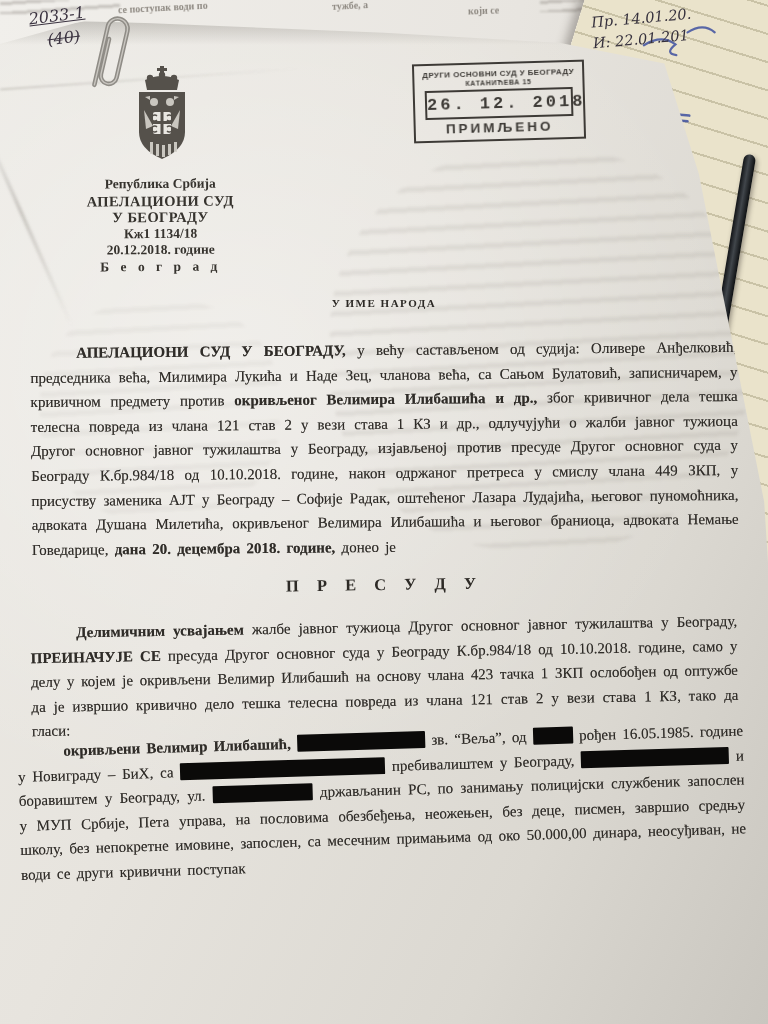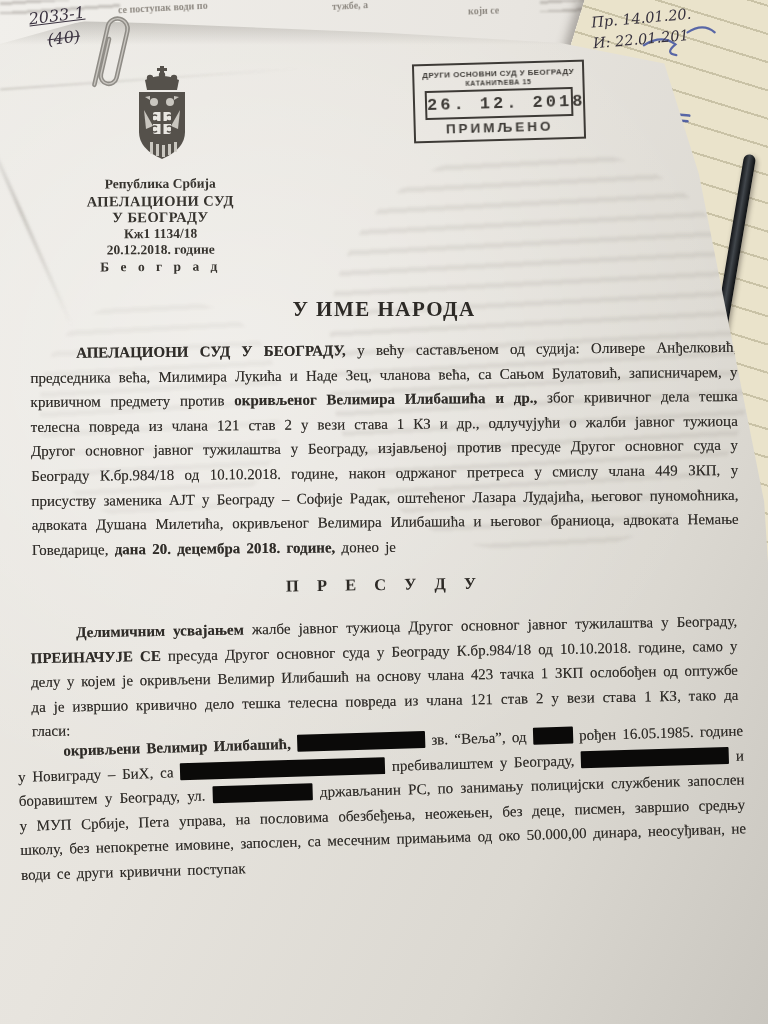--- a/index.html
+++ b/index.html
@@ -64,21 +64,21 @@
   .stamp-label{font-size:13.5px;font-weight:bold;letter-spacing:3px;margin-top:2px}
 
   
   .coa{position:absolute;left:120px;top:64px}
   .letterhead{position:absolute;left:48px;top:176px;width:225px;text-align:center;color:#36332e;font-weight:bold;line-height:16.5px;transform:rotate(-.4deg)}
   .lh-s{font-size:13.5px}
   .lh-l{font-size:14.5px;letter-spacing:.4px}
   .lh-city{font-size:13.5px;letter-spacing:4px}
 
   
-  .doc-title{position:absolute;left:0;top:297px;width:100%;text-align:center;font-weight:bold;font-size:21px;letter-spacing:1.5px;color:#2d2a26}
+  .doc-title{position:absolute;left:0;top:297px;width:100%;text-align:center;font-weight:bold;font-size:11px;letter-spacing:1.5px;color:#2d2a26}
   .doc-body{position:absolute;left:31px;top:338px;width:707px;color:var(--ink)}
   .doc-body p{margin:0;font-size:15px;line-height:24.6px;text-align:justify;text-indent:46px;word-spacing:2.5px;text-shadow:0 0 .5px rgba(47,44,40,.55)}
   .p1{transform:rotate(-.5deg)}
   .p2{transform:rotate(-1deg)}
   .p3{transform:rotate(-1.7deg);transform-origin:left top;margin-top:2px !important;width:726px;margin-left:-14px !important}
   .h2{margin:16px 0 20px;text-align:center;font-weight:bold;font-size:16.5px;letter-spacing:7px;color:#2d2a26;transform:rotate(-.8deg)}
   .b{font-weight:bold}
   .redact{display:inline-block;height:17px;background:#0b0a09;vertical-align:-3px;border-radius:1px}
   .r1{width:128px}.r2{width:40px}.r3{width:205px}.r4{width:148px}.r5{width:100px}
 </style>

